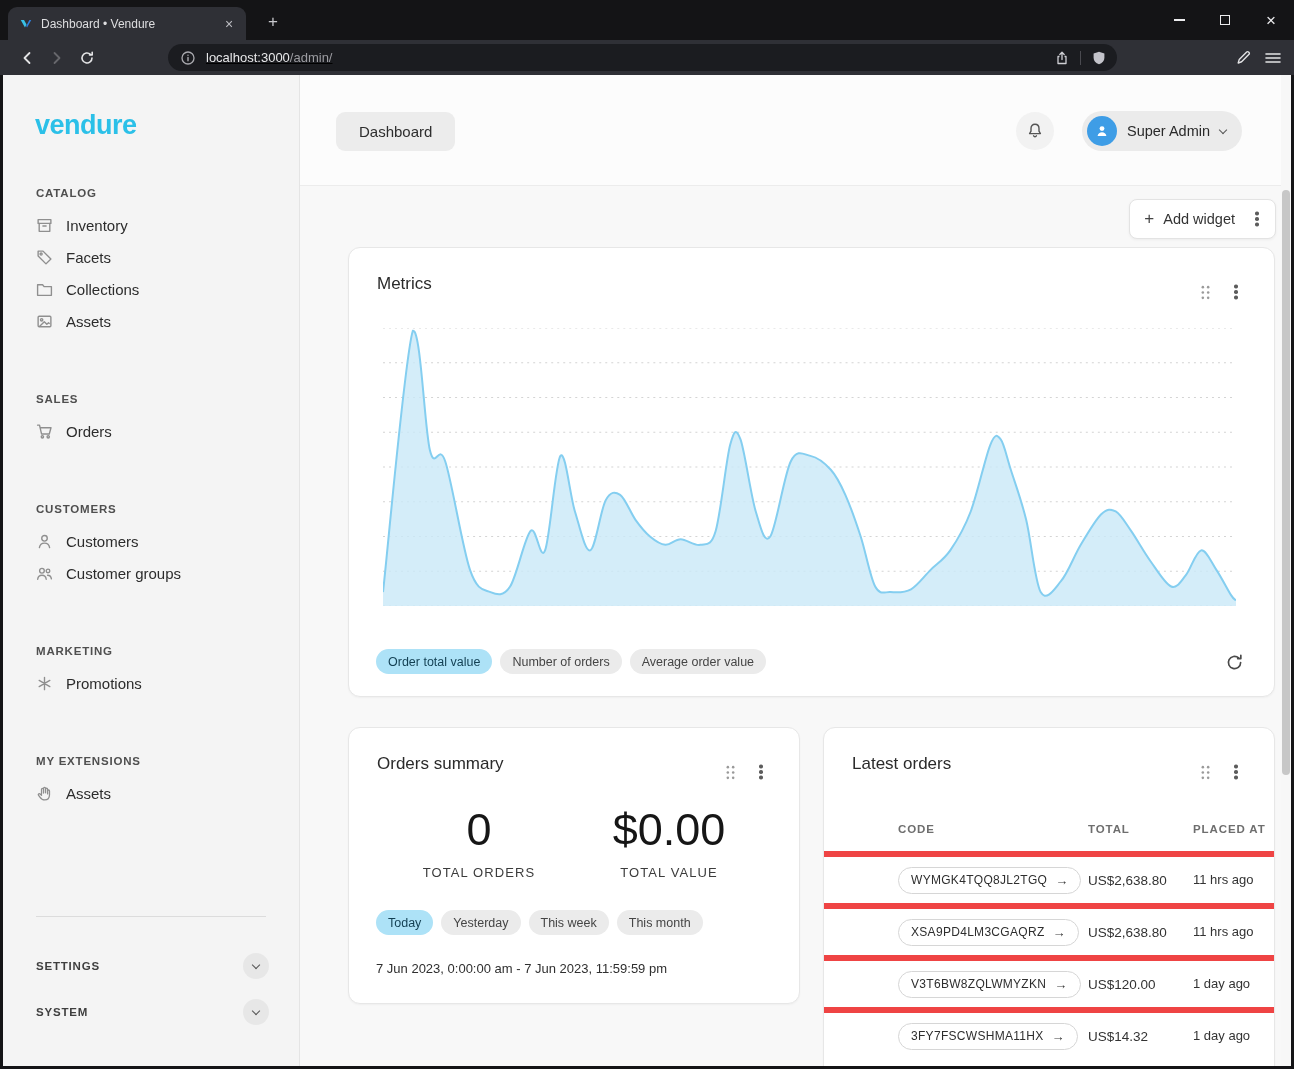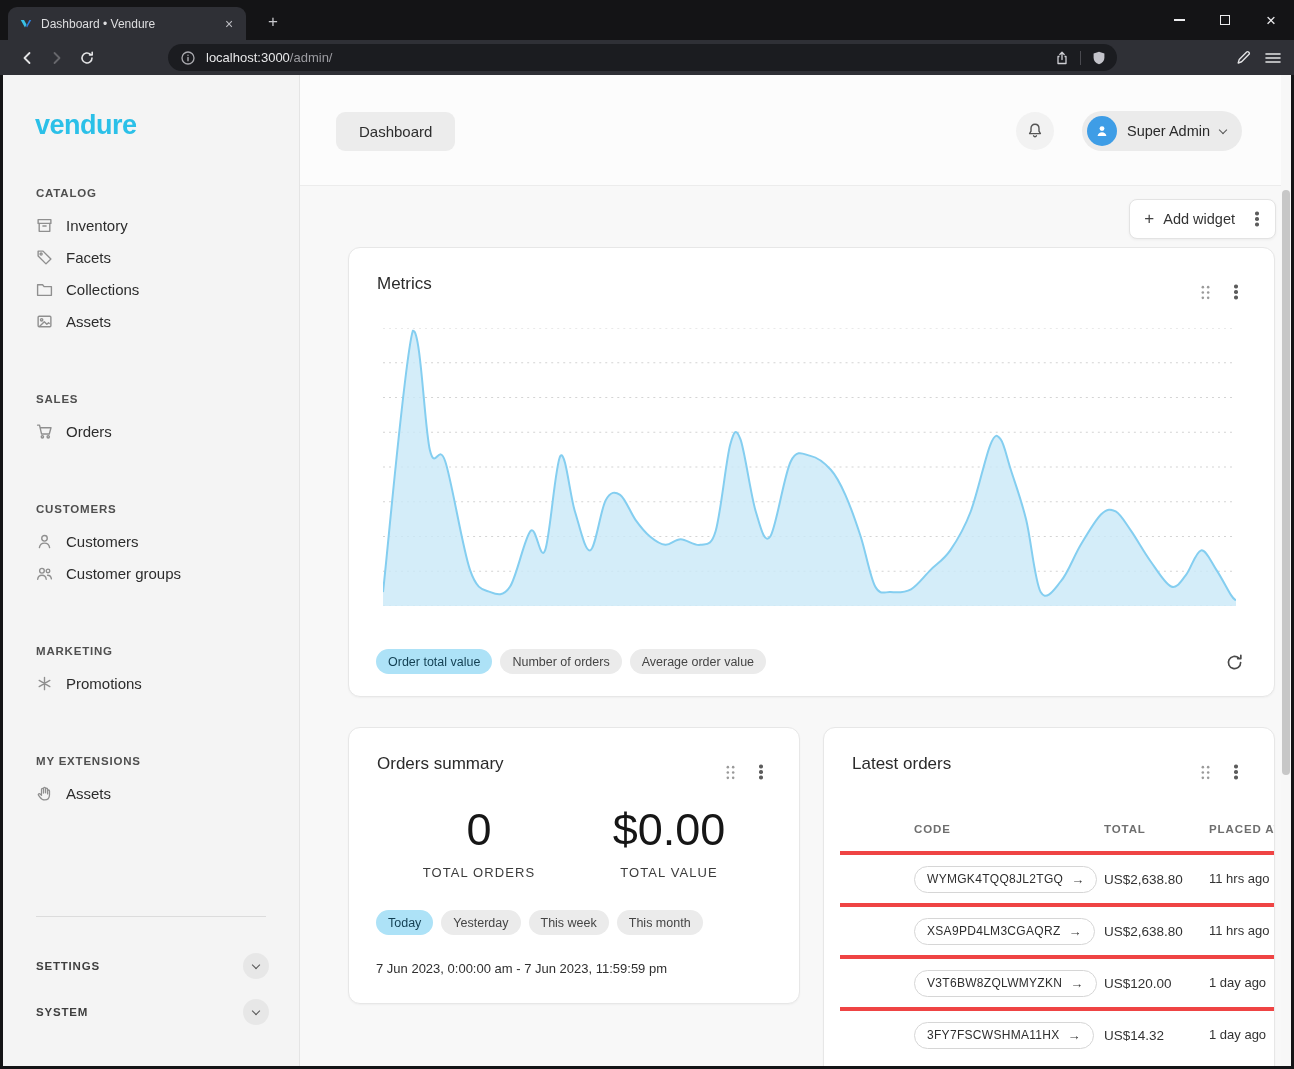--- a/index.html
+++ b/index.html
@@ -19,21 +19,21 @@
   .tab-title { color:#dedee0; font-size:12px; flex:1; white-space:nowrap; overflow:hidden; }
   .tab-close { color:#bdbdc2; font-size:14px; width:18px; height:18px; line-height:18px; text-align:center; border-radius:50%; }
   .favicon svg { display:block; }
   .newtab { color:#c9c9cd; font-size:17px; margin:0 0 8px 16px; width:22px; text-align:center; }
   .wincontrols { position:absolute; right:0; top:0; height:40px; display:flex; }
   .winbtn { width:46px; height:40px; display:flex; align-items:center; justify-content:center; color:#ececee; font-size:15px; }
   .winbtn .bar { width:11px; height:1.5px; background:#ececee; }
   .winbtn .sq  { width:10px; height:10px; border:1.5px solid #ececee; }
   .winbtn .x   { font-size:17px; line-height:17px; }
 
-  .toolbar { height:35px; background:#2f3036; display:flex; align-items:center; padding:0 12px; }
+  .toolbar { height:35px; background:#2f3036; display:flex; align-items:center; padding:0 12px;text-decoration:underline; }
   .navbtn { width:30px; height:28px; display:flex; align-items:center; justify-content:center; }
   .urlbar { flex:1; height:27px; margin-left:66px; margin-right:118px; background:#1b1c20; border-radius:14px;
             display:flex; align-items:center; padding:0 10px 0 12px; }
   .url { font-size:13px; margin-left:10px; flex:1; white-space:nowrap; overflow:hidden; }
   .url .host { color:#e8e8ea; }
   .url .path { color:#9c9ca1; }
   .url-sep { width:1px; height:14px; background:#4a4a50; margin:0 10px; }
   .tool-right { display:flex; align-items:center; gap:12px; }
 
   
@@ -102,23 +102,23 @@
 
   .card.summary { left:48px; top:541px; width:452px; height:277px; }
   .os-stats { position:absolute; top:76px; left:0; right:0; display:flex; justify-content:center; gap:62px; }
   .stat { text-align:center; min-width:128px; }
   .stat-value { font-size:45px; font-weight:400; color:#161616; }
   .stat-label { margin-top:9px; font-size:13px; letter-spacing:1.1px; color:#3c3c3c; }
   .os-chips { position:absolute; top:182px; left:27px; }
   .date-range { position:absolute; top:233px; left:27px; font-size:13px; color:#2f2f2f; }
 
   .card.latest { left:523px; top:541px; width:452px; height:540px; }
-  .lo-table { position:absolute; top:79px; left:16px; right:0; }
+  .lo-table { position:absolute; top:79px; left:0; right:0; }
   .lo-row { display:grid; grid-template-columns:190px 105px 62px; padding-left:74px; align-items:center;
-            min-height:52px; border-top:4px solid #ef4444; font-size:13.5px; color:#333; }
+            min-height:52px; border-top:6px solid #ef4444; font-size:13.5px; color:#333; }
   .lo-row.lo-header { min-height:44px; border-top:none; font-size:11.5px; font-weight:700; color:#6e6e6e; letter-spacing:.9px; }
   .lo-row.lo-header span { white-space:nowrap; }
   .code-pill { display:inline-flex; align-items:center; gap:8px; height:27px; padding:0 12px; border:1px solid #d6d6d6;
                border-radius:14px; background:#fff; font-size:12px; color:#2e2e2e; letter-spacing:.3px;
                text-decoration:none; white-space:nowrap; }
   .code-pill .arrow { font-size:13px; color:#3a3a3a; }
   .placed-cell { font-size:13px; line-height:1.25; }
 
   .page-scrollbar { position:absolute; top:0; right:0; bottom:0; width:10px; background:#f7f7f7; }
   .page-scrollbar .thumb { position:absolute; top:115px; left:1px; width:8px; height:585px; border-radius:4px; background:#c7c7c7; }

